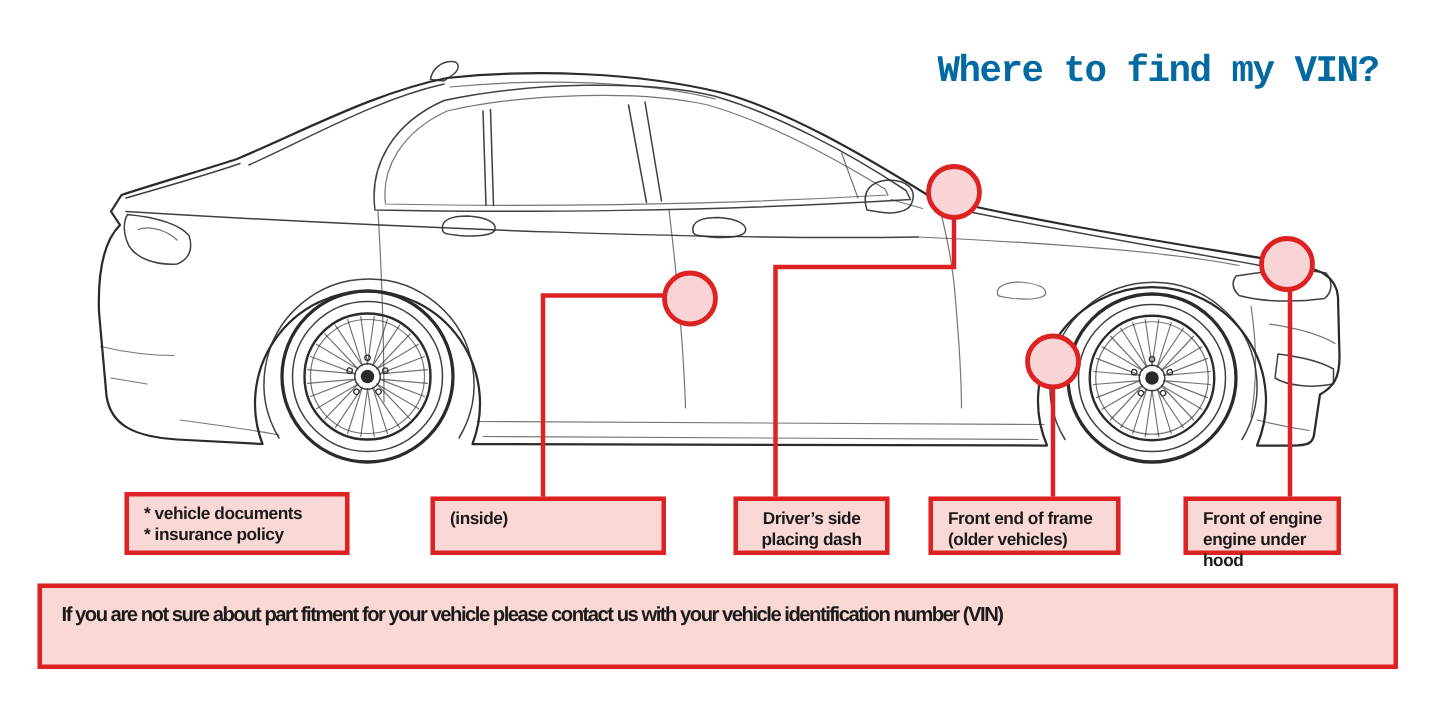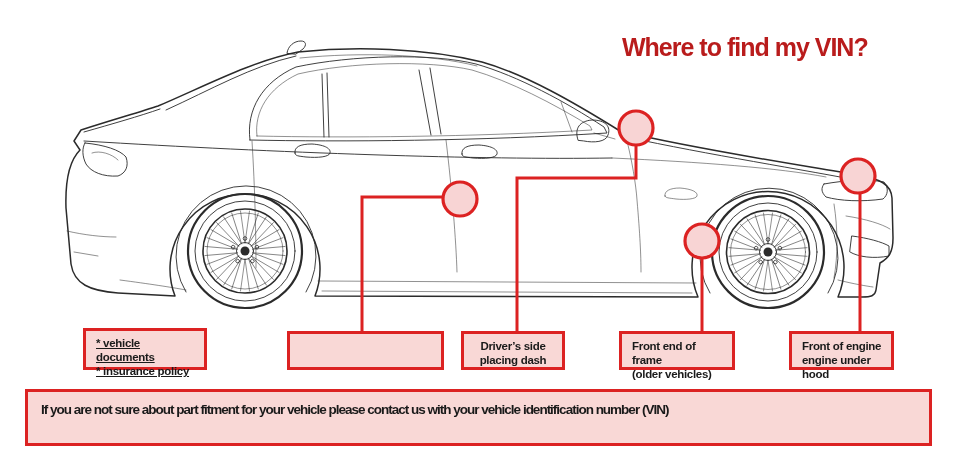--- a/index.html
+++ b/index.html
@@ -14,29 +14,29 @@
 
   
   .conn{stroke:var(--accent-red,#dc2222);stroke-width:3;fill:none;}
   .marker{fill:var(--marker-fill,#f8d4d4);stroke:var(--accent-red,#dc2222);stroke-width:3.2;}
 
   
   .label-box{position:absolute;z-index:2;box-sizing:border-box;
     background:var(--box-fill,#f9d8d6);border:3px solid var(--accent-red,#dc2222);
     font-weight:bold;font-size:11.5px;line-height:14px;letter-spacing:-0.3px;
     padding:5px 6px 4px 10px;}
-  .label-box.centered{text-align:center;padding-left:4px;padding-right:4px;}
+  .label-box.centered{text-align:center;padding-left:4px;padding-right:4px;margin-left:28px;}
 
   .notice-box{position:absolute;z-index:2;box-sizing:border-box;left:25px;top:389px;width:907px;height:57px;
     background:var(--box-fill,#f9d8d6);border:3px solid var(--accent-red,#dc2222);
     font-weight:bold;font-size:13.5px;line-height:21px;letter-spacing:-1px;
     padding:7px 0 11px 13px;white-space:nowrap;}
 
-  .page-title{position:absolute;z-index:2;left:622px;top:33px;width:300px;
-    font-weight:bold;font-size:25px;letter-spacing:-1px;color:#b91c1c;}
+  .page-title{position:absolute;z-index:2;left:622px;top:33px;width:300px;text-align:center;
+    font-weight:bold;font-size:25px;letter-spacing:-1px;color:#0369a1;font-family:Liberation Mono, monospace;}
 </style>
 </head>
 <body>
 
 <div id="stage">
 
   <div class="page-title">Where to find my VIN?</div>
 
   <svg width="960" height="475" viewBox="0 0 960 475">
     <defs>
@@ -168,34 +168,35 @@
     <path class="conn" d="M517 334 L517 178 L636 178 L636 131"></path>
     <path class="conn" d="M702 334 L702 244"></path>
     <path class="conn" d="M860 334 L860 179"></path>
 
     <circle class="marker" cx="460" cy="199" r="17"></circle>
     <circle class="marker" cx="636" cy="128" r="17"></circle>
     <circle class="marker" cx="702" cy="241" r="17"></circle>
     <circle class="marker" cx="858" cy="176" r="17"></circle>
   </svg>
 
-  <div class="label-box" style="left:83px;top:328px;width:124px;height:42px;text-decoration:underline;">
+  <div class="label-box" style="left:83px;top:328px;width:150px;height:42px;">
     <div>* vehicle documents</div>
     <div>* insurance policy</div>
   </div>
 
   <div class="label-box" style="left:287px;top:331px;width:157px;height:39px;">
+    <div>(inside)</div>
   </div>
 
   <div class="label-box centered" style="left:461px;top:331px;width:104px;height:39px;">
     <div>Driver’s side</div>
     <div>placing dash</div>
   </div>
 
-  <div class="label-box" style="left:619px;top:331px;width:116px;height:39px;">
+  <div class="label-box" style="left:619px;top:331px;width:128px;height:39px;">
     <div>Front end of frame</div>
     <div>(older vehicles)</div>
   </div>
 
   <div class="label-box" style="left:789px;top:331px;width:105px;height:39px;">
     <div>Front of engine</div>
     <div>engine under hood</div>
   </div>
 
   <div class="notice-box">

